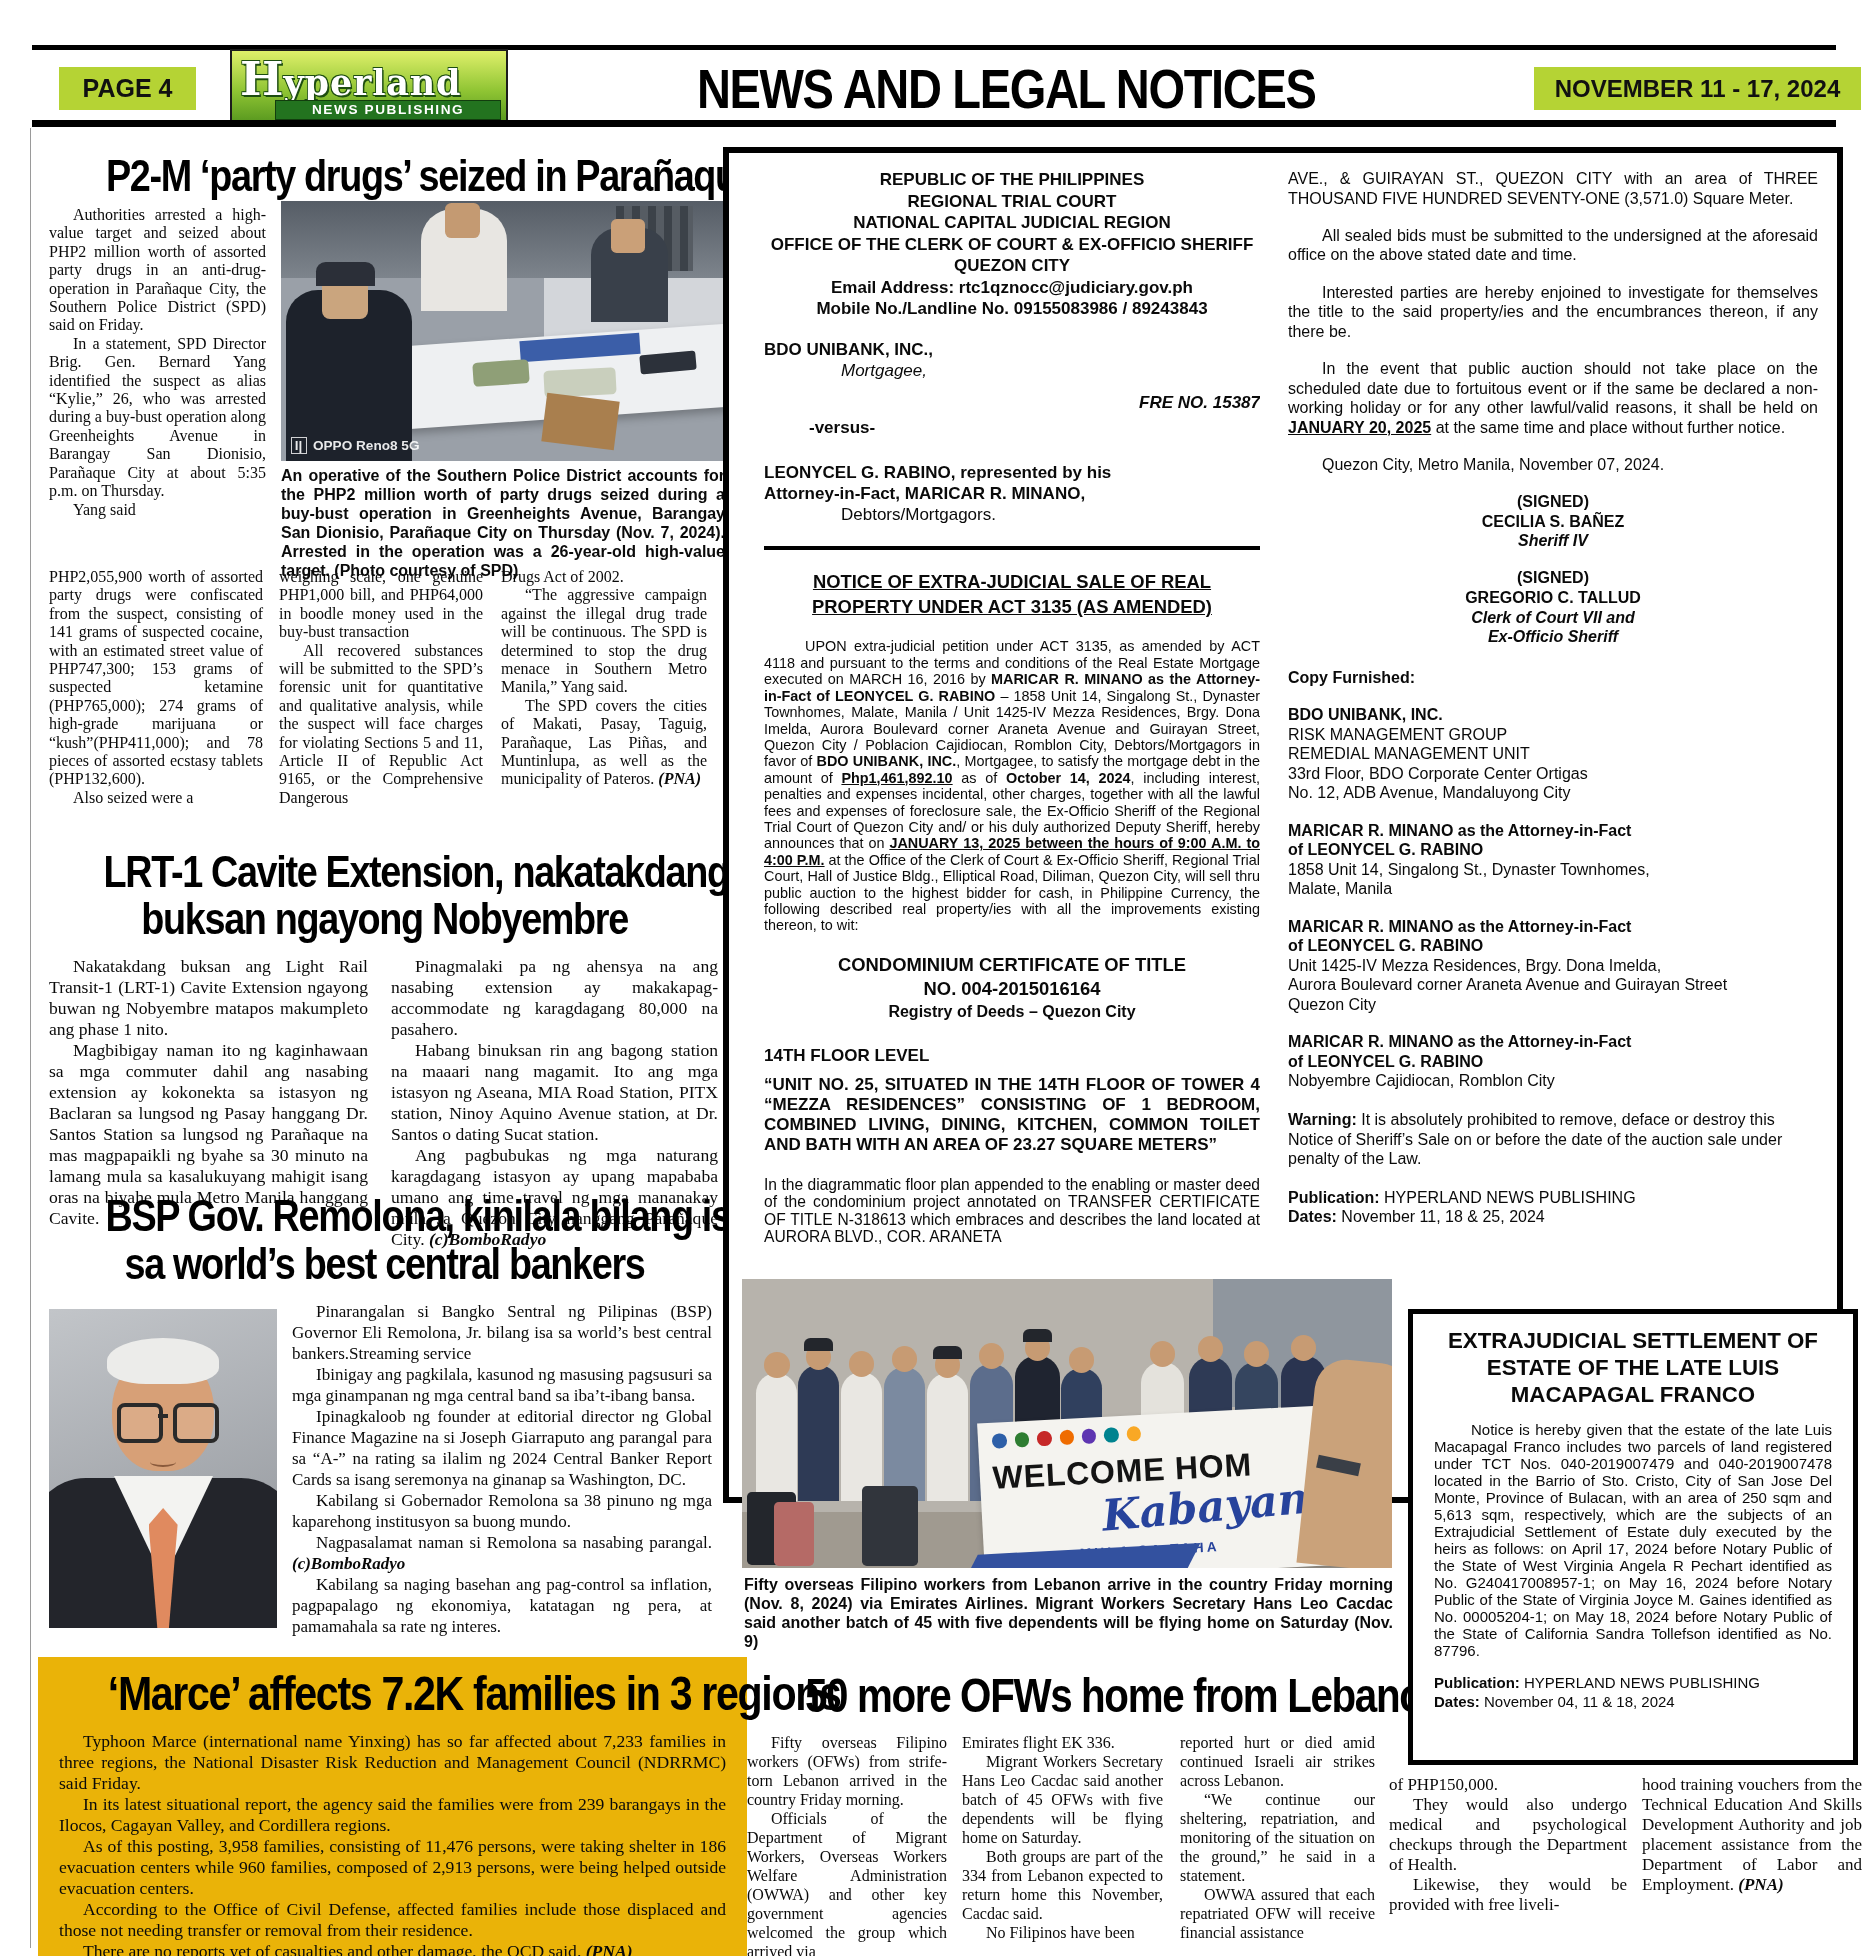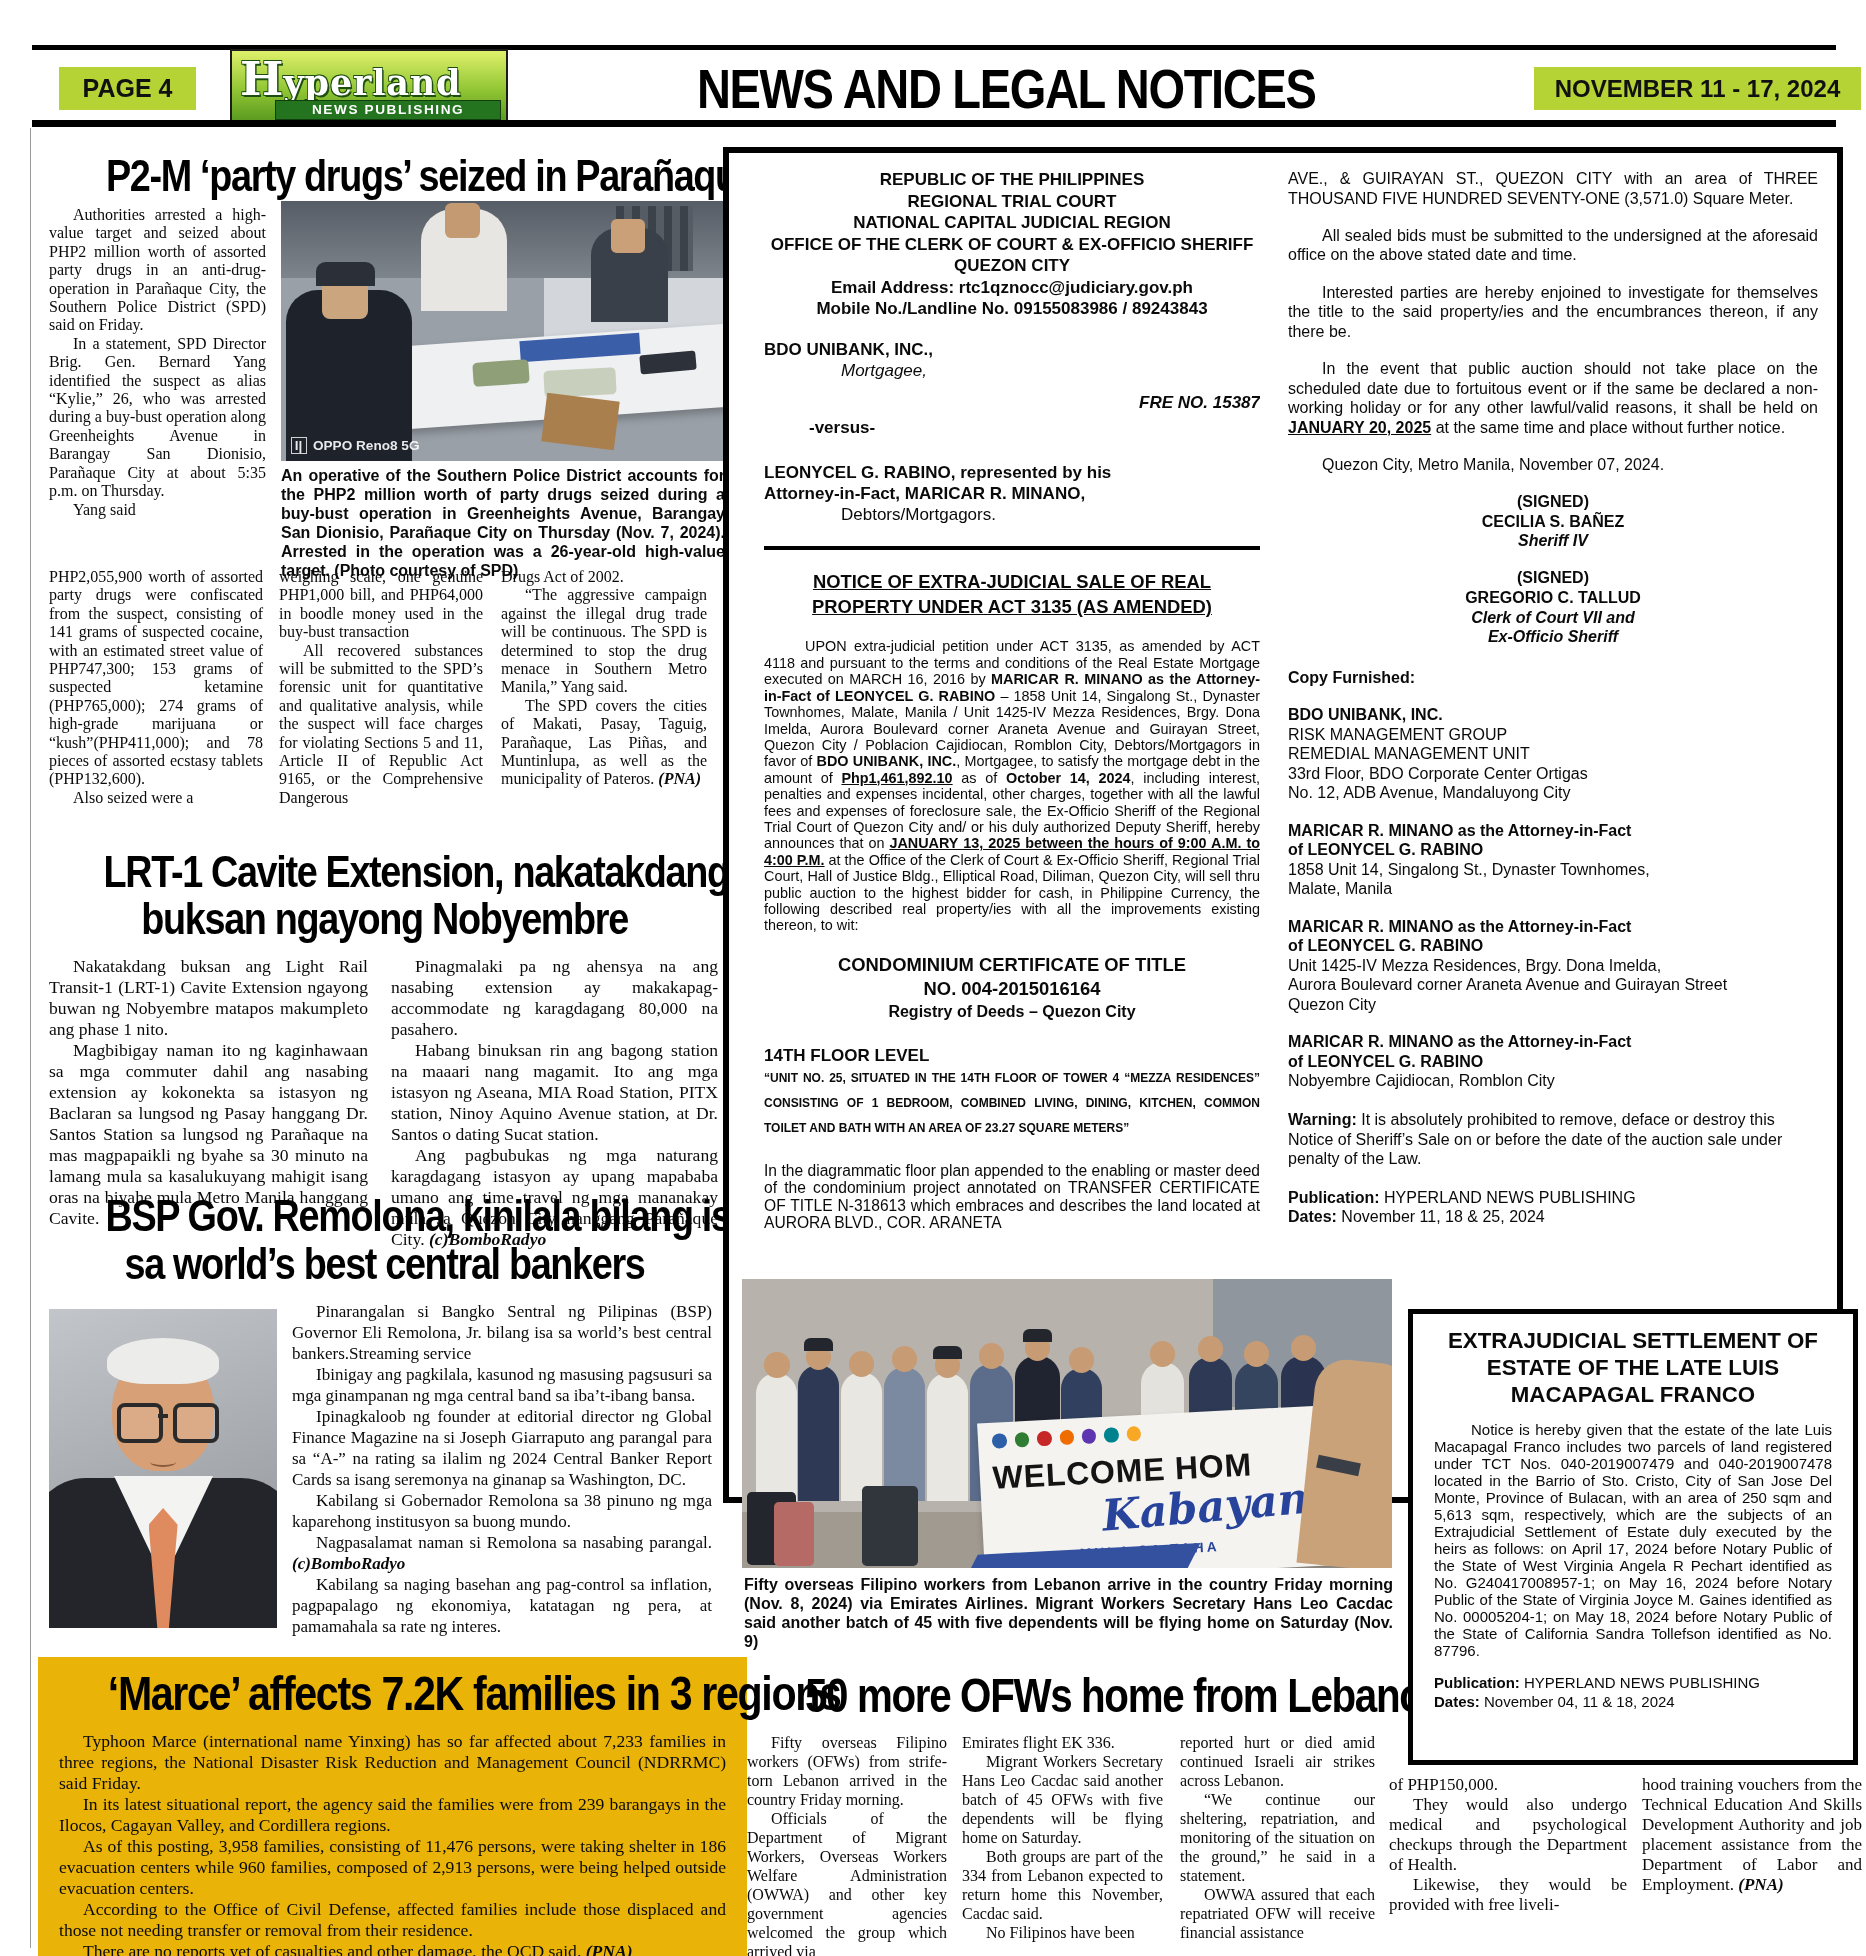--- a/index.html
+++ b/index.html
@@ -217,21 +217,21 @@
       <div class="just" style="margin-top:19px;font-size:14.4px;line-height:16.4px;text-indent:41px;"><span class="">UPON extra-judicial petition under ACT 3135, as amended by ACT 4118 and pursuant to the terms and conditions of the Real Estate Mortgage executed on MARCH 16, 2016 by </span><span class="b">MARICAR R. MINANO as the Attorney-in-Fact of LEONYCEL G. RABINO</span><span class=""> – 1858 Unit 14, Singalong St., Dynaster Townhomes, Malate, Manila / Unit 1425-IV Mezza Residences, Brgy. Dona Imelda, Aurora Boulevard corner Araneta Avenue and Guirayan Street, Quezon City / Poblacion Cajidiocan, Romblon City, Debtors/Mortgagors in favor of </span><span class="b">BDO UNIBANK, INC.</span><span class="">, Mortgagee, to satisfy the mortgage debt in the amount of </span><span class="bu">Php1,461,892.10</span><span class=""> as of </span><span class="b">October 14, 2024</span><span class="">, including interest, penalties and expenses incidental, other charges, together with all the lawful fees and expenses of foreclosure sale, the Ex-Officio Sheriff of the Regional Trial Court of Quezon City and/ or his duly authorized Deputy Sheriff, hereby announces that on </span><span class="bu">JANUARY 13, 2025 between the hours of 9:00 A.M. to 4:00 P.M.</span><span class=""> at the Office of the Clerk of Court &amp; Ex-Officio Sheriff, Regional Trial Court, Hall of Justice Bldg., Elliptical Road, Diliman, Quezon City, will sell thru public auction to the highest bidder for cash, in Philippine Currency, the following described real property/ies with all the improvements existing thereon, to wit:</span></div>
 
       <div class="ctr" style="margin-top:19px;">
         <div class="b" style="font-size:18.4px;line-height:24px;">CONDOMINIUM CERTIFICATE OF TITLE</div>
         <div class="b" style="font-size:18.4px;line-height:24px;">NO. 004-2015016164</div>
         <div class="b" style="font-size:16px;line-height:21.5px;">Registry of Deeds – Quezon City</div>
       </div>
 
       <div style="margin-top:22.3px;">
         <div class="b" style="font-size:17px;line-height:21px;">14TH FLOOR LEVEL</div>
-        <div class="b just" style="font-size:12px;line-height:25px;">“UNIT NO. 25, SITUATED IN THE 14TH FLOOR OF TOWER 4 “MEZZA RESIDENCES” CONSISTING OF 1 BEDROOM, COMBINED LIVING, DINING, KITCHEN, COMMON TOILET AND BATH WITH AN AREA OF 23.27 SQUARE METERS”</div>
+        <div class="b just" style="font-size:17px;line-height:20px;margin-top:9px;">“UNIT NO. 25, SITUATED IN THE 14TH FLOOR OF TOWER 4 “MEZZA RESIDENCES” CONSISTING OF 1 BEDROOM, COMBINED LIVING, DINING, KITCHEN, COMMON TOILET AND BATH WITH AN AREA OF 23.27 SQUARE METERS”</div>
       </div>
 
       <div class="just" style="margin-top:21px;font-size:15.6px;line-height:17.6px;">In the diagrammatic floor plan appended to the enabling or master deed of the condominium project annotated on TRANSFER CERTIFICATE OF TITLE N-318613 which embraces and describes the land located at AURORA BLVD., COR. ARANETA</div>
     </div>
 
     <div class="abs" style="left:559px;top:16px;width:530px;height:1077px;overflow:hidden;font-size:16px;line-height:19.6px;">
       <div class="bp first just">AVE., &amp; GUIRAYAN ST., QUEZON CITY with an area of THREE THOUSAND FIVE HUNDRED SEVENTY-ONE (3,571.0) Square Meter.</div>
       <div class="bp just">All sealed bids must be submitted to the undersigned at the aforesaid office on the above stated date and time.</div>
       <div class="bp just">Interested parties are hereby enjoined to investigate for themselves the title to the said property/ies and the encumbrances thereon, if any there be.</div>
       <div class="bp just"><span class="">In the event that public auction should not take place on the scheduled date due to fortuitous event or if the same be declared a non-working holiday or for any other lawful/valid reasons, it shall be held on </span><span class="bu">JANUARY 20, 2025</span><span class=""> at the same time and place without further notice.</span></div>

